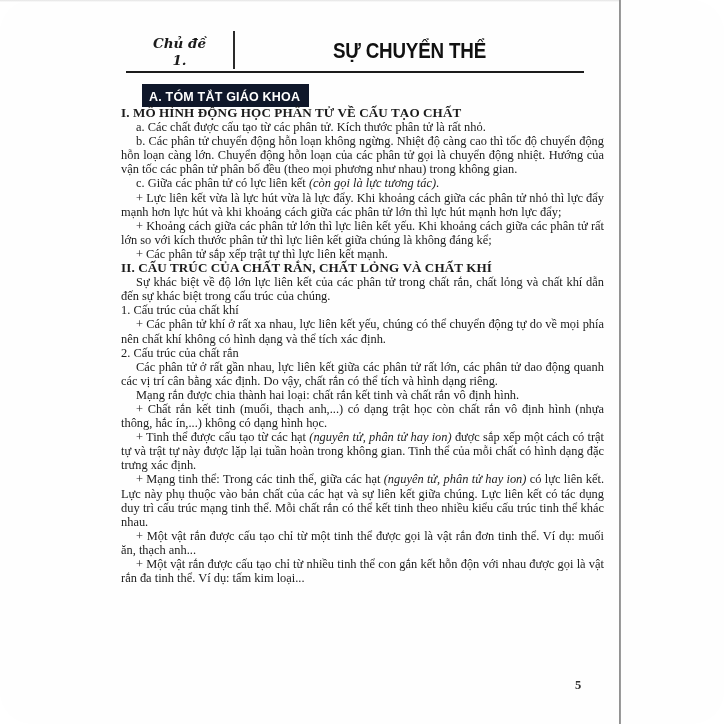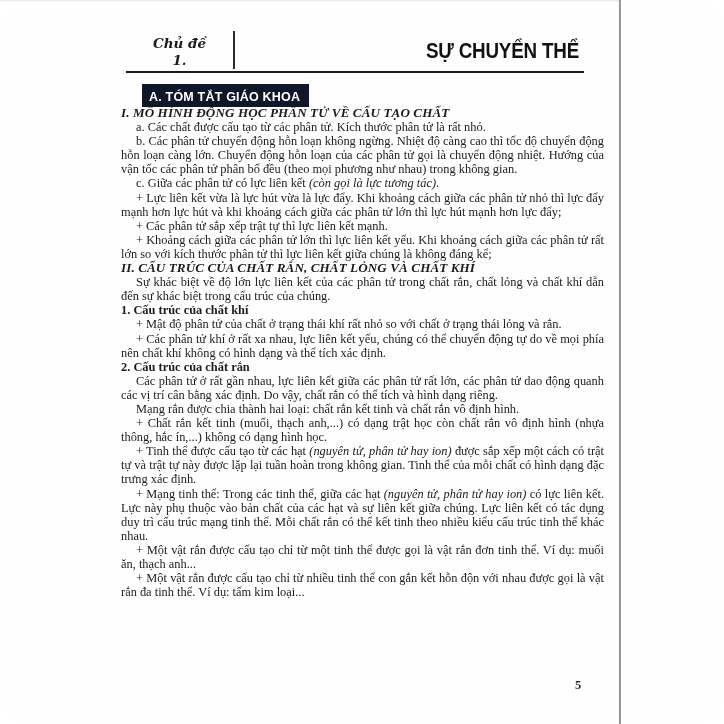--- a/index.html
+++ b/index.html
@@ -53,21 +53,21 @@
     font-weight: bold;
     font-size: 13.5px;
     line-height: 17px;
     padding-top: 4px;
     border-right: 2px solid #2a2a2a;
   }
   .title-cell {
     flex: 1;
     display: flex;
     align-items: center;
-    justify-content: flex-end;
+    justify-content: center;
   }
   .chapter-title {
     font-family: "Liberation Sans", sans-serif;
     font-weight: bold;
     font-size: 20px;
     letter-spacing: -0.2px;
     transform: scale(0.94, 1.12);
     color: #111;
     white-space: nowrap;
   }
@@ -94,25 +94,24 @@
     font-size: 12.4px;
     line-height: 14.1px;
     text-align: justify;
   }
   .para { text-indent: 15px; margin: 0; }
   .para.h1 {
     text-indent: 0;
     font-weight: bold;
     font-size: 13.1px;
     letter-spacing: 0.1px;
-    font-style: italic;
   }
   .para.h3 {
     text-indent: 0;
-    font-weight: bold;
+    font-weight: normal;
   }
   .para.p-italic { font-style: italic; }
   .it { font-style: italic; margin-top: 10px; }
   
   .page-number {
     position: absolute;
     left: 563px;
     top: 678px;
     width: 30px;
     text-align: center;
@@ -141,26 +140,25 @@
   </div>
 
   <div class="banner">A. TÓM TẮT GIÁO KHOA</div>
 
   <div class="content">
       <div class="para h1"><span>I.  MÔ HÌNH ĐỘNG HỌC PHÂN TỬ VỀ CẤU TẠO CHẤT</span></div>
       <div class="para p"><span>a. Các chất được cấu tạo từ các phân tử. Kích thước phân tử là rất nhỏ.</span></div>
       <div class="para p"><span>b. Các phân tử chuyển động hỗn loạn không ngừng. Nhiệt độ càng cao thì tốc độ chuyển động hỗn loạn càng lớn. Chuyển động hỗn loạn của các phân tử gọi là chuyển động nhiệt. Hướng của vận tốc các phân tử phân bố đều (theo mọi phương như nhau) trong không gian.</span></div>
       <div class="para p"><span>c. Giữa các phân tử có lực liên kết </span><span class="it">(còn gọi là lực tương tác)</span><span>.</span></div>
       <div class="para p"><span>+ Lực liên kết vừa là lực hút vừa là lực đẩy. Khi khoảng cách giữa các phân tử nhỏ thì lực đẩy mạnh hơn lực hút và khi khoảng cách giữa các phân tử lớn thì lực hút mạnh hơn lực đẩy;</span></div>
+      <div class="para p"><span>+ Khoảng cách giữa các phân tử lớn thì lực liên kết yếu. Khi khoảng cách giữa các phân tử rất lớn so với kích thước phân tử thì lực liên kết giữa chúng là không đáng kể;</span></div>
       <div class="para p"><span>+ Các phân tử sắp xếp trật tự thì lực liên kết mạnh.</span></div>
-      <div class="para p"><span>+ Khoảng cách giữa các phân tử lớn thì lực liên kết yếu. Khi khoảng cách giữa các phân tử rất lớn so với kích thước phân tử thì lực liên kết giữa chúng là không đáng kể;</span></div>
       <div class="para h1"><span>II. CẤU TRÚC CỦA CHẤT RẮN, CHẤT LỎNG VÀ CHẤT KHÍ</span></div>
       <div class="para p"><span>Sự khác biệt về độ lớn lực liên kết của các phân tử trong chất rắn, chất lỏng và chất khí dẫn đến sự khác biệt trong cấu trúc của chúng.</span></div>
       <div class="para h3"><span>1. Cấu trúc của chất khí</span></div>
-      <div class="para p"><span>+ Mật độ phân tử của chất ở trạng thái khí rất nhỏ so với chất ở trạng thái lỏng và rắn.</span></div>
       <div class="para p"><span>+ Các phân tử khí ở rất xa nhau, lực liên kết yếu, chúng có thể chuyển động tự do về mọi phía nên chất khí không có hình dạng và thể tích xác định.</span></div>
       <div class="para h3"><span>2. Cấu trúc của chất rắn</span></div>
       <div class="para p"><span>Các phân tử ở rất gần nhau, lực liên kết giữa các phân tử rất lớn, các phân tử dao động quanh các vị trí cân bằng xác định. Do vậy, chất rắn có thể tích và hình dạng riêng.</span></div>
       <div class="para p"><span>Mạng rắn được chia thành hai loại: chất rắn kết tinh và chất rắn vô định hình.</span></div>
       <div class="para p"><span>+ Chất rắn kết tinh (muối, thạch anh,...) có dạng trật học còn chất rắn vô định hình (nhựa thông, hắc ín,...) không có dạng hình học.</span></div>
       <div class="para p"><span>+ Tinh thể được cấu tạo từ các hạt </span><span class="it">(nguyên tử, phân tử hay ion)</span><span> được sắp xếp một cách có trật tự và trật tự này được lặp lại tuần hoàn trong không gian. Tinh thể của mỗi chất có hình dạng đặc trưng xác định.</span></div>
       <div class="para p"><span>+ Mạng tinh thể: Trong các tinh thể, giữa các hạt </span><span class="it">(nguyên tử, phân tử hay ion)</span><span> có lực liên kết. Lực này phụ thuộc vào bản chất của các hạt và sự liên kết giữa chúng. Lực liên kết có tác dụng duy trì cấu trúc mạng tinh thể. Mỗi chất rắn có thể kết tinh theo nhiều kiểu cấu trúc tinh thể khác nhau.</span></div>
       <div class="para p"><span>+ Một vật rắn được cấu tạo chỉ từ một tinh thể được gọi là vật rắn đơn tinh thể. Ví dụ: muối ăn, thạch anh...</span></div>
       <div class="para p"><span>+ Một vật rắn được cấu tạo chỉ từ nhiều tinh thể con gắn kết hỗn độn với nhau được gọi là vật rắn đa tinh thể. Ví dụ: tấm kim loại...</span></div>
     </div>

